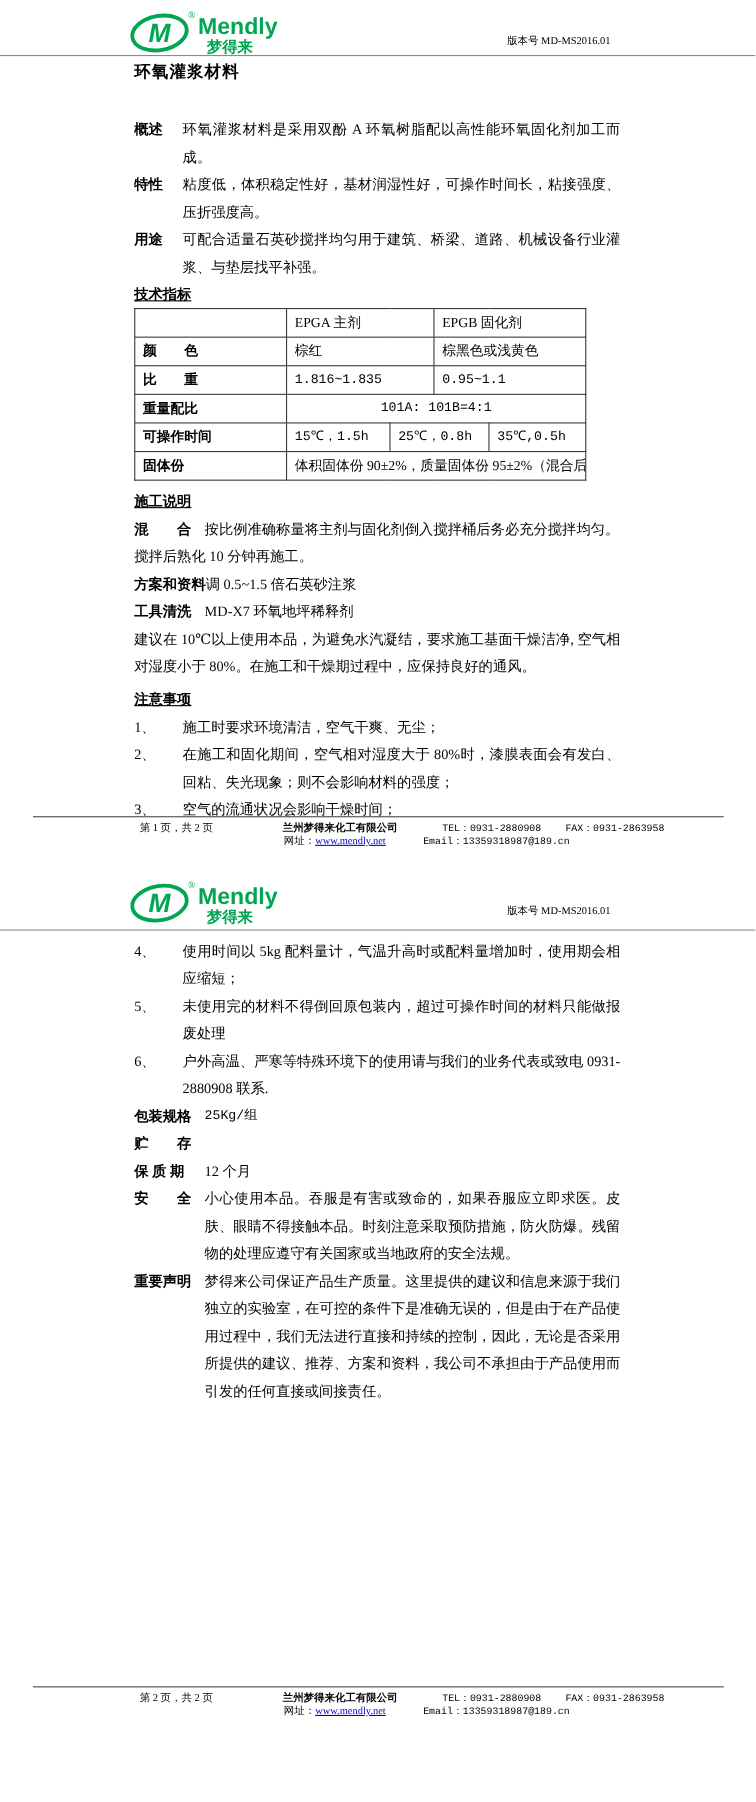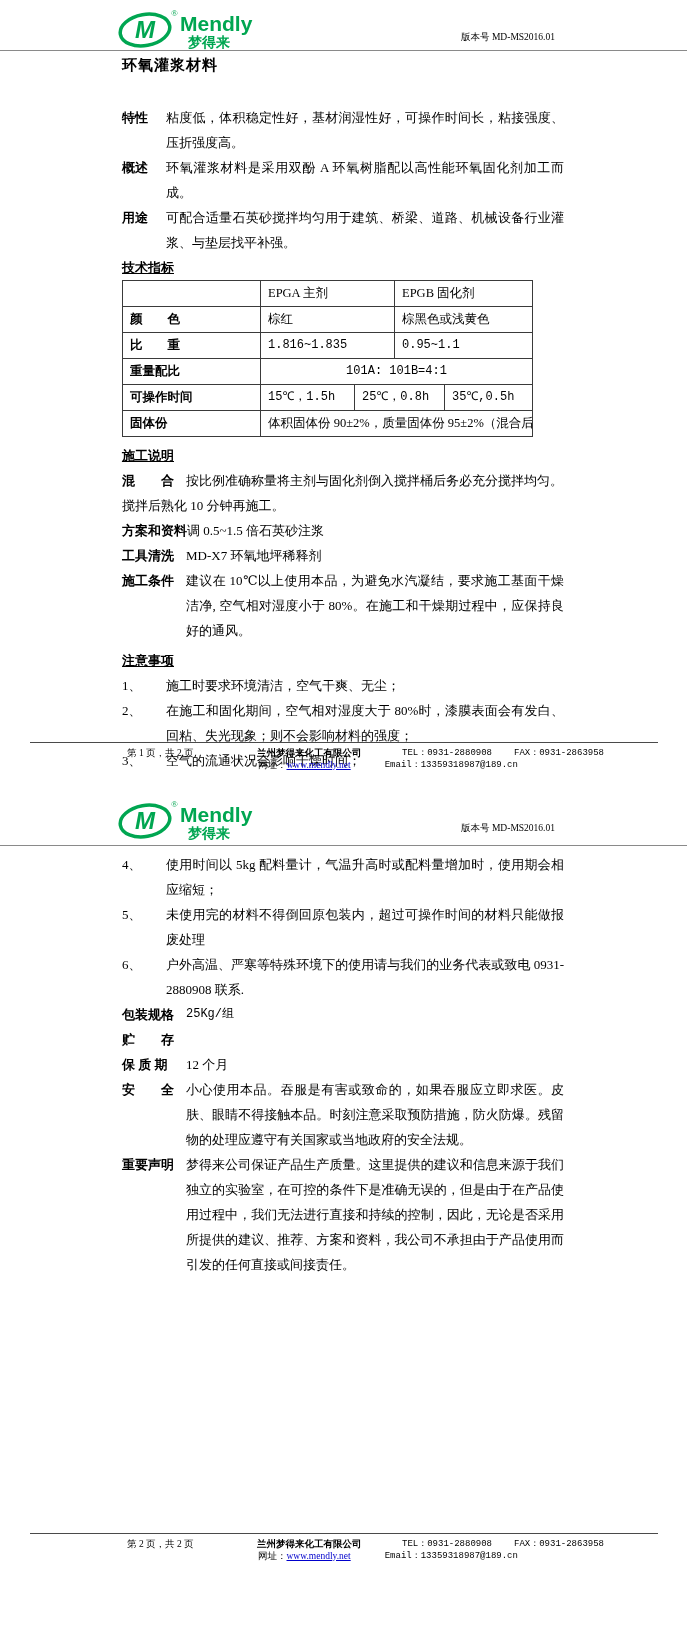--- a/index.html
+++ b/index.html
@@ -56,26 +56,26 @@
     </svg>
   </div>
   <div class="version" style="top:31px">版本号 MD-MS2016.01</div>
   <div class="hrule" style="top:50px"></div>
 
   <div class="doc-title">环氧灌浆材料</div>
 
   <div class="body-block" style="top:105px">
 
     <div class="row">
+      <span class="lbl">概述</span>
+      <span class="txt">环氧灌浆材料是采用双酚 A 环氧树脂配以高性能环氧固化剂加工而成。</span>
+    </div>
+    <div class="row">
       <span class="lbl">特性</span>
       <span class="txt">粘度低，体积稳定性好，基材润湿性好，可操作时间长，粘接强度、压折强度高。</span>
-    </div>
-    <div class="row">
-      <span class="lbl">概述</span>
-      <span class="txt">环氧灌浆材料是采用双酚 A 环氧树脂配以高性能环氧固化剂加工而成。</span>
     </div>
     <div class="row">
       <span class="lbl">用途</span>
       <span class="txt">可配合适量石英砂搅拌均匀用于建筑、桥梁、道路、机械设备行业灌浆、与垫层找平补强。</span>
     </div>
 
     <div class="h">技术指标</div>
 
     <table class="tech">
       <colgroup>
@@ -128,21 +128,20 @@
 
     <div class="row">
       <span class="lbl lbl-lg">方案和资料</span>
       <span class="txt">调 0.5~1.5 倍石英砂注浆</span>
     </div>
     <div class="row">
       <span class="lbl lbl-lg">工具清洗</span>
       <span class="txt">MD-X7 环氧地坪稀释剂</span>
     </div>
     <div class="row">
-      <span class="lbl lbl-lg">施工条件</span>
       <span class="txt">建议在 10℃以上使用本品，为避免水汽凝结，要求施工基面干燥洁净, 空气相对湿度小于 80%。在施工和干燥期过程中，应保持良好的通风。</span>
     </div>
 
     <div class="h mt5">注意事项</div>
 
     <div class="row">
       <span class="num">1、</span>
       <span class="txt">施工时要求环境清洁，空气干爽、无尘；</span>
     </div>
     <div class="row">

